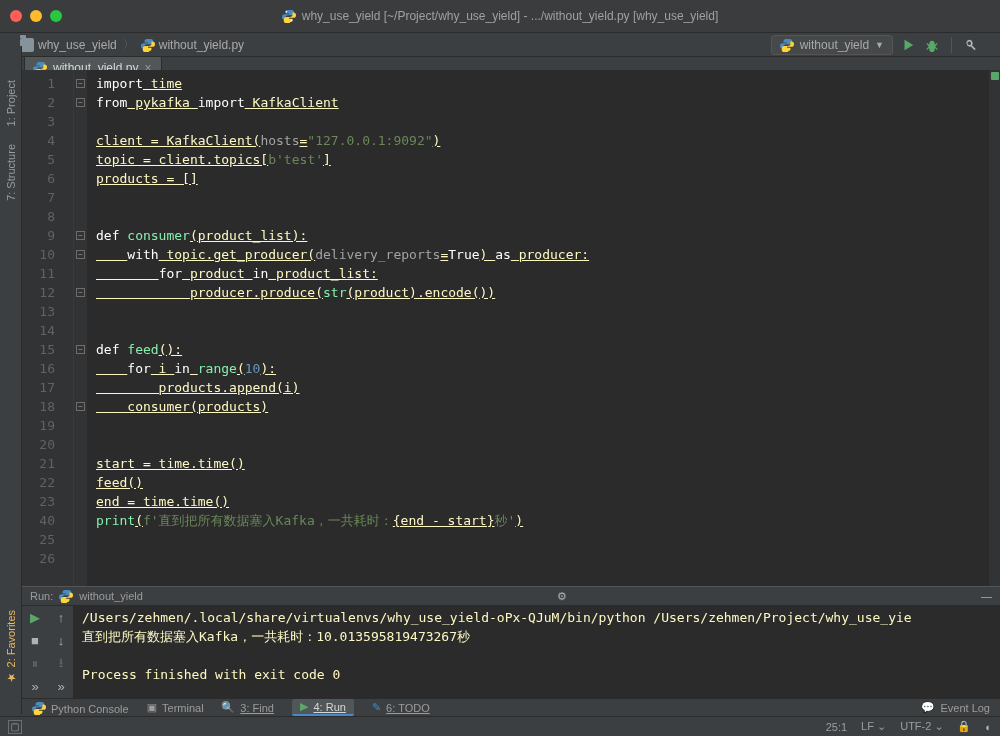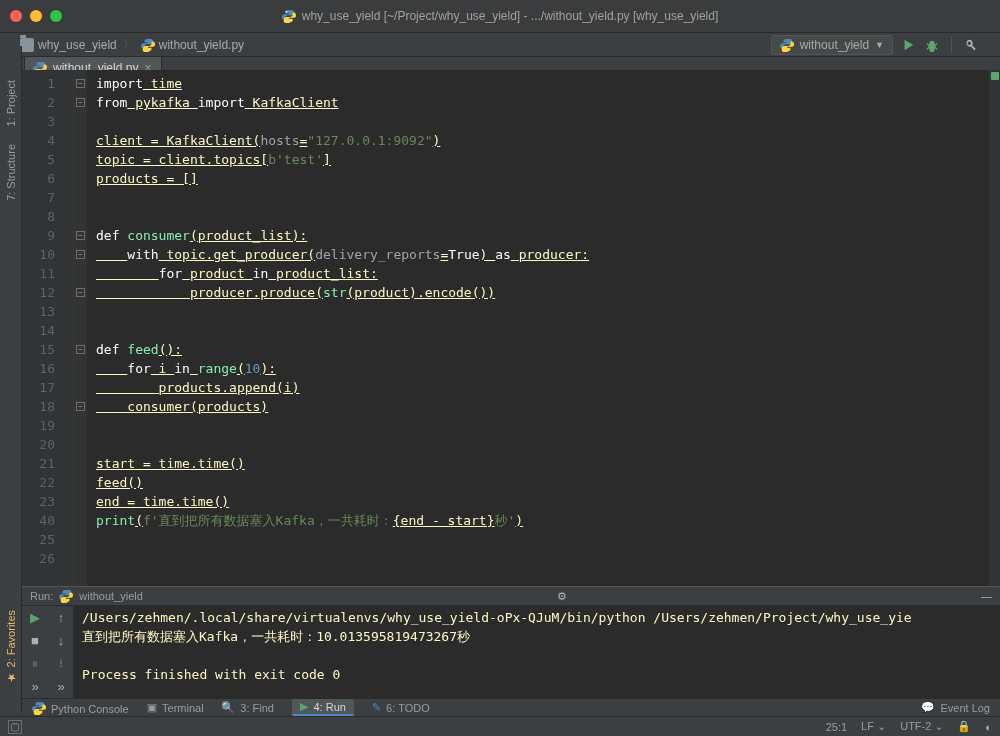--- a/index.html
+++ b/index.html
@@ -194,21 +194,21 @@
   
   .bottom-tabs {
     position:absolute; left:22px; right:0; bottom: 20px; height: 18px;
     background:#3c3f41; border-top:1px solid #2b2b2b;
     display:flex; align-items:center;
     font-size:11px; color:#9c9c9c;
     gap: 18px; padding: 0 10px;
   }
   .bottom-tabs .tab { display:flex; align-items:flex-end; gap:5px; cursor:pointer; }
   .bottom-tabs .tab.active { background:#515658; color:#d6d6d6; padding:1px 8px; border-radius:2px; border-bottom:2px solid #4a88c7; }
-  .bottom-tabs .underline { }
+  .bottom-tabs .underline { text-decoration: underline; }
   .bottom-tabs .right { margin-left:auto; display:flex; align-items:center; gap:6px; }
 
   
   .statusbar {
     position:absolute; left:0; right:0; bottom:0; height:20px;
     background:#3c3f41; border-top:1px solid #2b2b2b;
     display:flex; align-items:center; font-size:11px; color:#9c9c9c;
     padding: 0 8px; gap: 14px;
   }
   .statusbar .sq { width:14px; height:14px; border:1px solid #6e6e6e; display:flex; align-items:center; justify-content:center; font-size:10px; }

